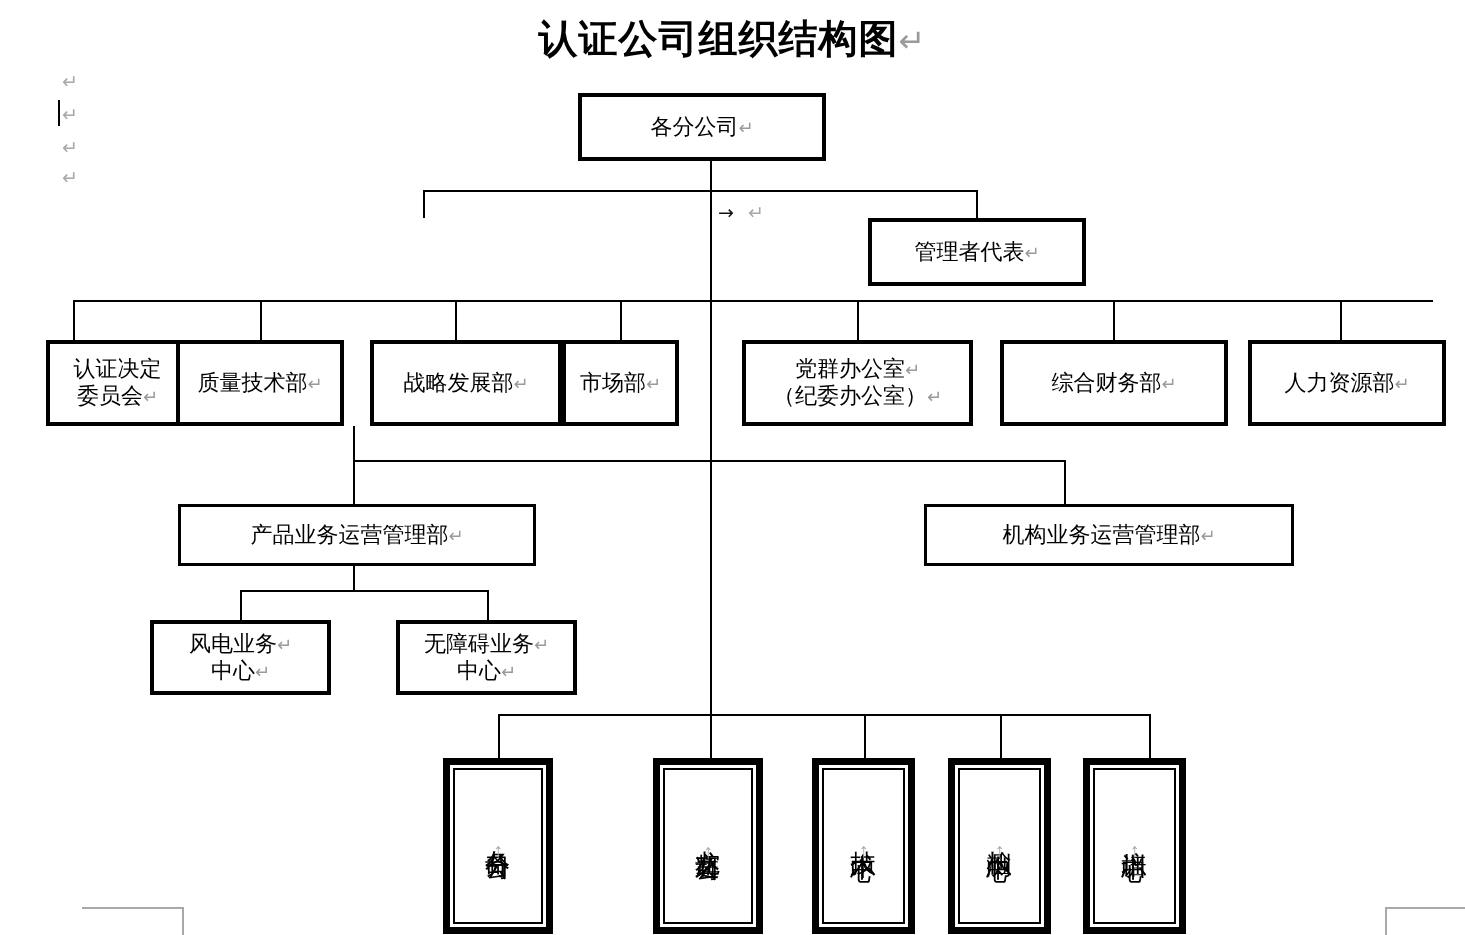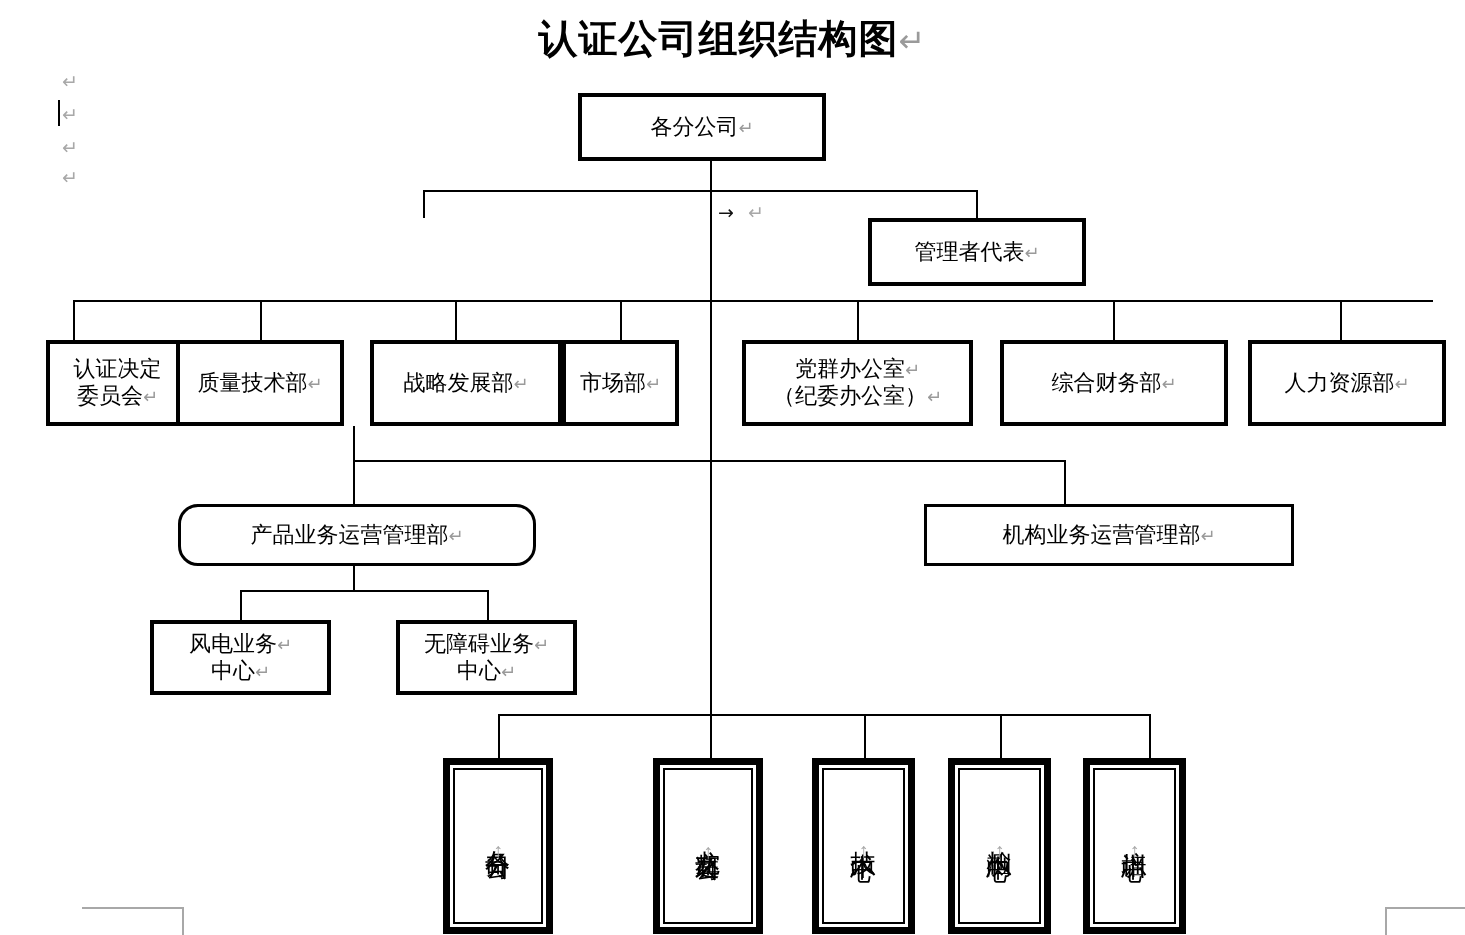--- a/index.html
+++ b/index.html
@@ -226,21 +226,21 @@
       <span>（纪委办公室）</span><span class="pilcrow">↵</span>
     </div>
   </div>
 
   <div class="box" style="left:1248px; top:340px; width:198px; height:86px;">
     <div class="inner">
       <span>人力资源部</span><span class="pilcrow">↵</span>
     </div>
   </div>
 
-  <div class="box thin" style="left:178px; top:504px; width:358px; height:62px;border-radius:20px;">
+  <div class="box thin" style="left:178px; top:504px; width:358px; height:62px;">
     <div class="inner">
       <span>产品业务运营管理部</span><span class="pilcrow">↵</span>
     </div>
   </div>
 
   <div class="box thin" style="left:880px; top:504px; width:370px; height:62px;margin-left:44px;">
     <div class="inner">
       <span>机构业务运营管理部</span><span class="pilcrow">↵</span>
     </div>
   </div>

